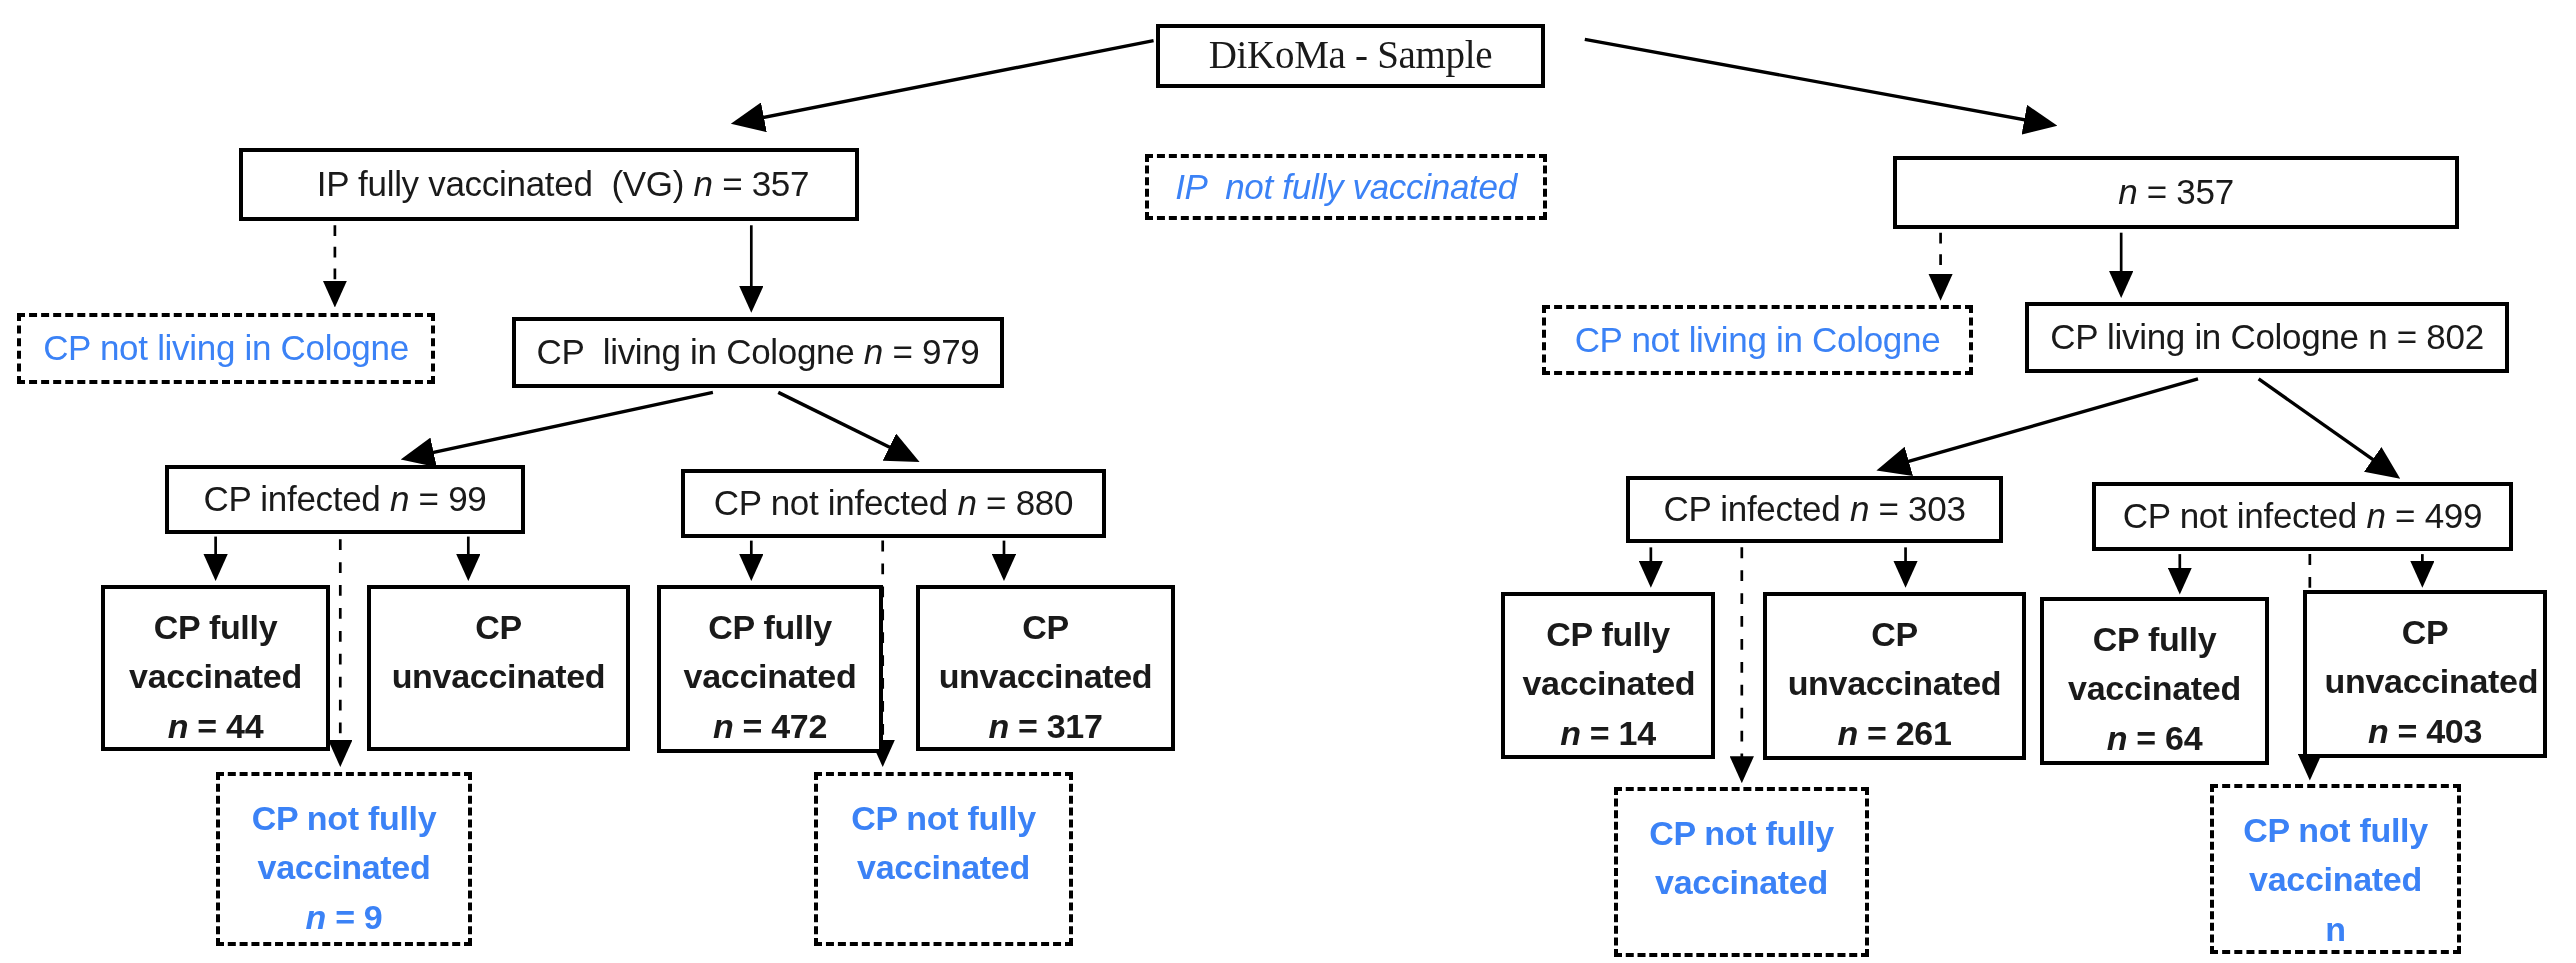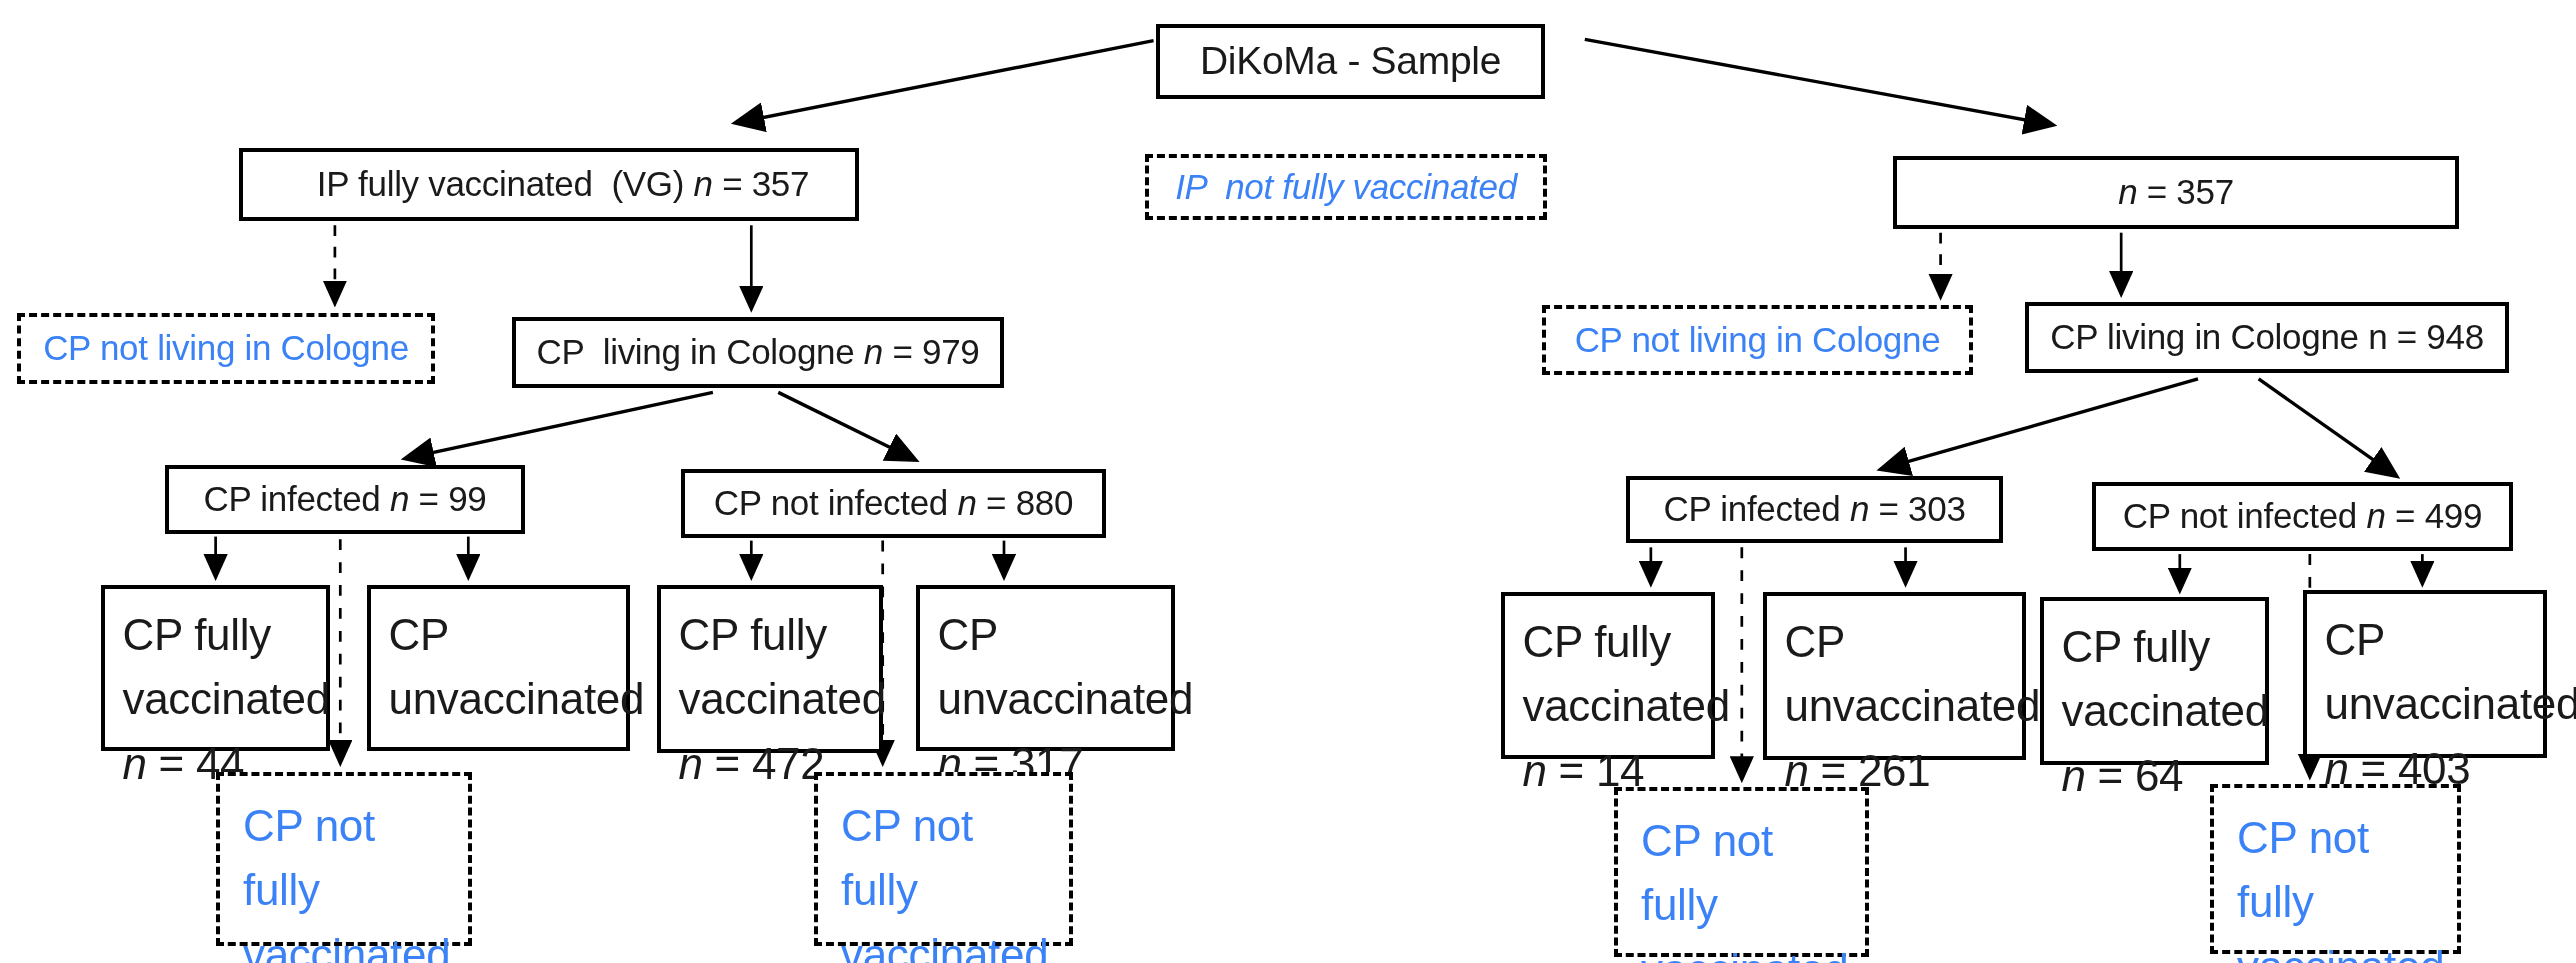--- a/index.html
+++ b/index.html
@@ -23,23 +23,24 @@
     justify-content:center;
     font-size:35px;
     letter-spacing:-0.3px;
     line-height:1.15;
   }
   .single{white-space:pre;}
   .title-node{font-size:39px;}
   .multi{
     display:block;
     padding:13.5px 17.5px;
-    font-size:44px;
+    font-size:34px;
     line-height:1.47;
-    text-align:left;
+    text-align:center;
+    font-weight:bold;
   }
   .multi .c{display:block;}
   .dashed{border:4px dashed #000000;color:#a8a8a8;}
   .gray{color:#3b82f6;}
   .italic{font-style:italic;}
   .dashed.multi{padding:17.5px 23px;}
   .c i{font-style:italic;}
 </style>
 </head>
 <body>
@@ -72,21 +73,21 @@
     <line x1="3262" y1="562" x2="2792" y2="696" stroke="#000" stroke-width="5" marker-end="url(#arw)"></line>
     <line x1="3352" y1="562" x2="3556" y2="706" stroke="#000" stroke-width="5" marker-end="url(#arw)"></line>
     <line x1="2450" y1="812" x2="2450" y2="866" stroke="#000" stroke-width="4" marker-end="url(#arw)"></line>
     <line x1="2828" y1="812" x2="2828" y2="866" stroke="#000" stroke-width="4" marker-end="url(#arw)"></line>
     <line x1="2585" y1="812" x2="2585" y2="1156" stroke="#000" stroke-width="4" stroke-dasharray="16 18" marker-end="url(#arw)"></line>
     <line x1="3235" y1="822" x2="3235" y2="876" stroke="#000" stroke-width="4" marker-end="url(#arw)"></line>
     <line x1="3595" y1="822" x2="3595" y2="866" stroke="#000" stroke-width="4" marker-end="url(#arw)"></line>
     <line x1="3428" y1="822" x2="3428" y2="1152" stroke="#000" stroke-width="4" stroke-dasharray="16 18" marker-end="url(#arw)"></line>
   </svg>
 
-  <div class="node single title-node" style="left:1156px;top:23.6px;width:389px;height:75px;">
+  <div class="node single title-node" style="left:1156px;top:23.6px;width:389px;height:64px;font-family:Liberation Serif, serif;">
     <span class="t">DiKoMa - Sample</span>
   </div>
 
   <div class="node single" style="left:239px;top:148px;width:620px;height:73px;padding-left:28px;">
     <span class="t">IP fully vaccinated  (VG) </span><span class="c ni"><i>n</i> = 357</span>
   </div>
 
   <div class="node single dashed gray italic" style="left:1145px;top:154px;width:402px;height:66px;">
     <span class="t">IP  not fully vaccinated</span>
   </div>
@@ -101,21 +102,21 @@
 
   <div class="node single" style="left:512px;top:317px;width:492px;height:71px;">
     <span class="t">CP  living in Cologne </span><span class="c ni"><i>n</i> = 979</span>
   </div>
 
   <div class="node single dashed gray" style="left:1542px;top:305px;width:431px;height:70px;">
     <span class="t">CP not living in Cologne</span>
   </div>
 
   <div class="node single" style="left:2025px;top:302px;width:484px;height:71px;">
-    <span class="t">CP living in Cologne </span><span class="c">n = 948</span>
+    <span class="t">CP living in Cologne </span><span class="c">n = 802</span>
   </div>
 
   <div class="node single" style="left:165px;top:465px;width:360px;height:69px;">
     <span class="t">CP infected </span><span class="c ni"><i>n</i> = 99</span>
   </div>
 
   <div class="node single" style="left:681px;top:469px;width:425px;height:69px;">
     <span class="t">CP not infected </span><span class="c ni"><i>n</i> = 880</span>
   </div>
 

